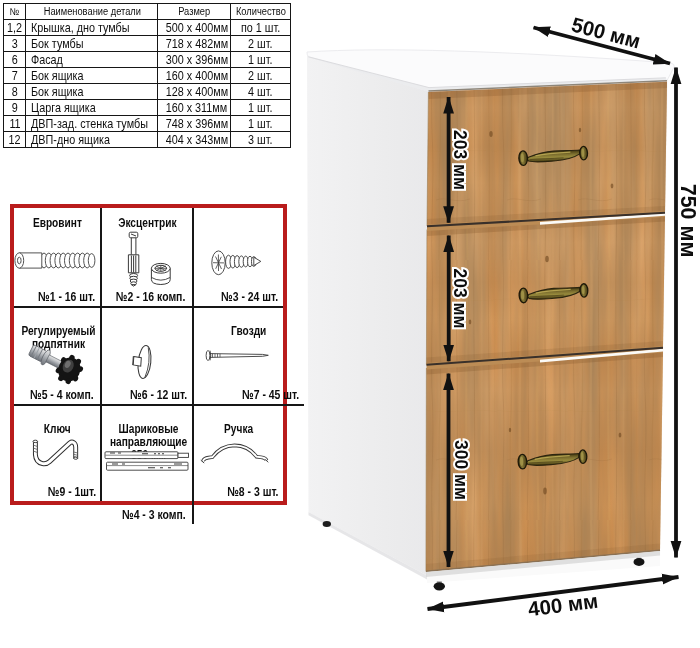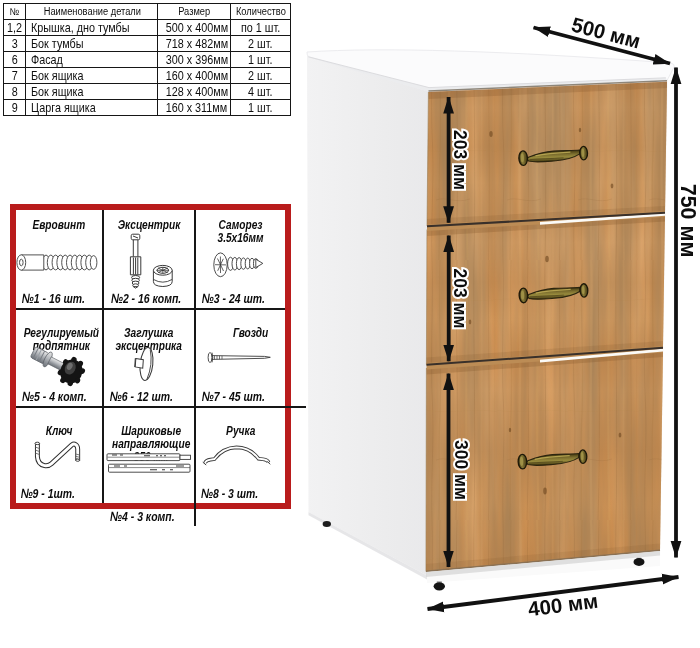--- a/index.html
+++ b/index.html
@@ -7,27 +7,27 @@
 table.parts{position:absolute;left:3px;top:3px;border-collapse:collapse;
   table-layout:fixed;width:288px;font-size:13.5px;color:#0e0e0e;}
 table.parts td{border:1px solid #161616;height:15px;padding:0;
   text-align:center;font-weight:normal;white-space:nowrap;overflow:hidden;line-height:15px;}
 table.parts td.nm{text-align:left;padding-left:5px;margin-left:16px;}
 table.parts td span{display:inline-block;transform:scaleX(0.8);transform-origin:50% 50%;}
 table.parts td.nm span{transform-origin:0 50%;}
 table.parts tr.hr td{font-size:10px;}
 table.parts tr.hr td span{transform:scaleX(0.93);}
 #hw{position:absolute;left:10px;top:204px;width:269px;height:293px;
-  border:6px solid #b91c1c;font-style:italic;}
+  border:4px solid #b91c1c;}
 #hw .cell{position:absolute;color:#0c0c0c;}
 #hw .hd{position:absolute;left:-3px;top:8px;width:calc(100% + 6px);text-align:center;
   font-weight:bold;font-size:13px;line-height:13px;}
 #hw .r23 .hd{top:16px;}
 #hw .hd span,#hw .lb span{display:inline-block;transform:scaleX(0.78);transform-origin:50% 50%;}
-#hw .lb{position:absolute;left:-3px;bottom:2px;width:calc(100% + 6px);text-align:left;
+#hw .lb{position:absolute;left:-3px;bottom:2px;width:calc(100% + 6px);text-align:right;
   font-weight:bold;font-size:13.4px;}
 #hw .cell svg{position:absolute;left:0;top:0;}
 .vb{border-right:2px solid #161616;}
 .hb{border-bottom:2px solid #161616;}
 </style></head>
 <body>
 <div id="page">
 
 <table class="parts">
 <colgroup>
@@ -71,20 +71,32 @@
           <td><span>8</span></td>
           <td class="nm"><span>Бок ящика</span></td>
           <td><span>128 х 400мм</span></td>
           <td><span>4 шт.</span></td>
         </tr>
 <tr>
           <td><span>9</span></td>
           <td class="nm"><span>Царга ящика</span></td>
           <td><span>160 х 311мм</span></td>
           <td><span>1 шт.</span></td>
+        </tr>
+<tr>
+          <td><span>11</span></td>
+          <td class="nm"><span>ДВП-зад. стенка тумбы</span></td>
+          <td><span>748 х 396мм</span></td>
+          <td><span>1 шт.</span></td>
+        </tr>
+<tr>
+          <td><span>12</span></td>
+          <td class="nm"><span>ДВП-дно ящика</span></td>
+          <td><span>404 х 343мм</span></td>
+          <td><span>3 шт.</span></td>
         </tr>
 </tbody>
     </table>
 
 <div id="hw">
 <div class="cell vb hb" style="left:0;top:0;width:86px;height:98px;">
   <div class="hd"><span>Евровинт</span></div>
   <svg width="86" height="98" viewBox="12 207 86 98">
   <g stroke="#3f3f3f" stroke-width="0.9" fill="#fff">
   <ellipse cx="42" cy="259.5" rx="3.5" ry="7.4"></ellipse>
@@ -126,21 +138,20 @@
   <path d="M149.4,267.3 L149.4,278.5 Q149.4,283.2 158.8,283.5 Q168.2,283.2 168.2,278.5 L168.2,267.3 Z"></path>
   <path d="M149.6,276.5 Q158.8,281.8 168,276.5" fill="none" stroke-width="0.9"></path>
   <ellipse cx="158.8" cy="267.3" rx="9.4" ry="4.9"></ellipse>
   <ellipse cx="158.8" cy="267.3" rx="5.8" ry="3"></ellipse>
   <path d="M154,265 L163.6,269.6 M163.6,265 L154,269.6 M158.8,264 L158.8,270.6 M152.6,267.3 L165,267.3" stroke-width="0.8" fill="none"></path>
   </g>
         </svg>
   <div class="lb"><span>№2 - 16 комп.</span></div>
 </div>
 <div class="cell hb" style="left:180px;top:0;width:89px;height:98px;">
-  <div class="hd"><span>Саморез<br>3.5х16мм</span></div>
   <svg width="89" height="98" viewBox="192 207 89 98">
   <g stroke="#3a3a3a" stroke-width="0.9" fill="#fff">
   <ellipse cx="226.5" cy="260.8" rx="2.9" ry="6.6"></ellipse>
   <ellipse cx="230.8" cy="260.7" rx="2.8" ry="6.3"></ellipse>
   <ellipse cx="235.1" cy="260.6" rx="2.7" ry="6"></ellipse>
   <ellipse cx="239.4" cy="260.6" rx="2.6" ry="5.7"></ellipse>
   <ellipse cx="243.7" cy="260.5" rx="2.5" ry="5.4"></ellipse>
   <ellipse cx="248" cy="260.5" rx="2.4" ry="5.1"></ellipse>
   <ellipse cx="251.8" cy="260.5" rx="2.3" ry="4.8"></ellipse>
   <path d="M251.8,256.2 L258.8,260.4 L251.8,264.6 Z"></path>
@@ -179,21 +190,20 @@
   <ellipse cx="43.8" cy="-5.3" rx="2.5" ry="2.9"></ellipse>
   <ellipse cx="43.8" cy="5.3" rx="2.5" ry="2.9"></ellipse>
   </g>
   <ellipse cx="31.5" cy="-2.5" rx="5.2" ry="6.7" fill="#3f3f3f"></ellipse>
   <ellipse cx="30.3" cy="-3.8" rx="2.7" ry="3.7" fill="#6e6e6e"></ellipse>
   </g>
         </svg>
   <div class="lb"><span>№5 - 4 комп.</span></div>
 </div>
 <div class="cell vb hb r23" style="left:88px;top:100px;width:90px;height:96px;">
-  <div class="hd"><span>Заглушка<br>эксцентрика</span></div>
   <svg width="90" height="96" viewBox="100 307 90 96">
   <g transform="translate(142.5,361) rotate(6)" stroke="#3a3a3a" fill="#fff">
   <ellipse cx="0" cy="0" rx="6.3" ry="16.5" stroke-width="1.05"></ellipse>
   <path d="M2.2,-14.8 Q6.6,0 2,15.2" fill="none" stroke-width="0.85"></path>
   <path d="M-11.2,-4.3 L-3.6,-3.9 L-3.3,4.5 L-10.9,4.1 Z" stroke-width="1"></path>
   <line x1="-11.7" y1="-4.5" x2="-11.4" y2="4.3" stroke-width="1"></line>
   </g>
         </svg>
   <div class="lb"><span>№6 - 12 шт.</span></div>
 </div>

